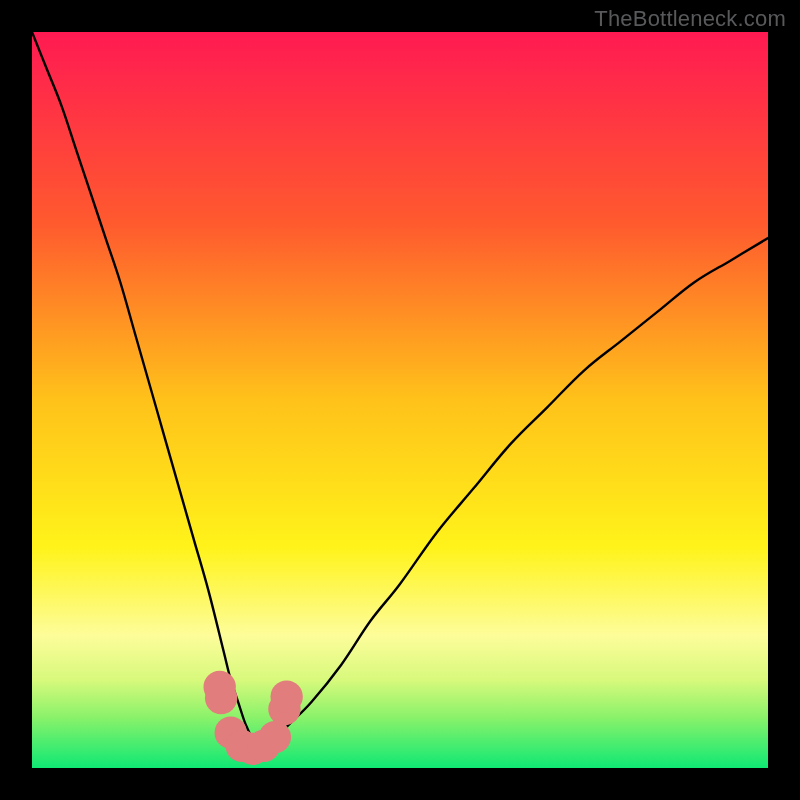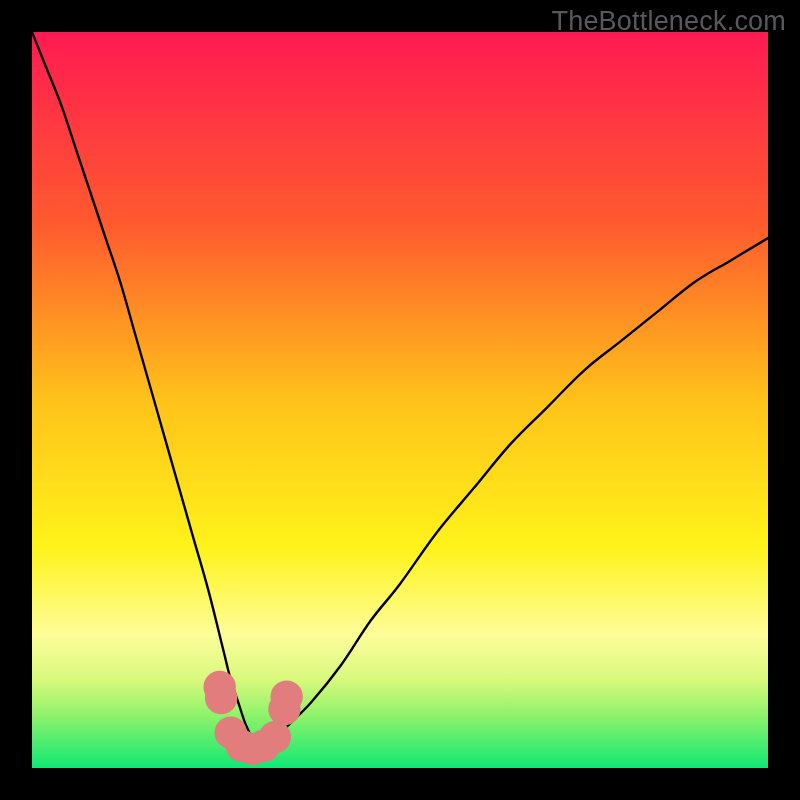--- a/index.html
+++ b/index.html
@@ -21,21 +21,21 @@
     top: 32px;
     width: 736px;
     height: 736px;
     overflow: hidden;
   }
   .watermark {
     position: absolute;
     top: 6px;
     right: 14px;
     font-family: Arial, Helvetica, sans-serif;
-    font-size: 27px;
+    font-size: 22px;
     font-weight: 500;
     color: #58595b;
     letter-spacing: 0.2px;
   }
   svg {
     display: block;
   }
 </style>
 </head>
 <body>

